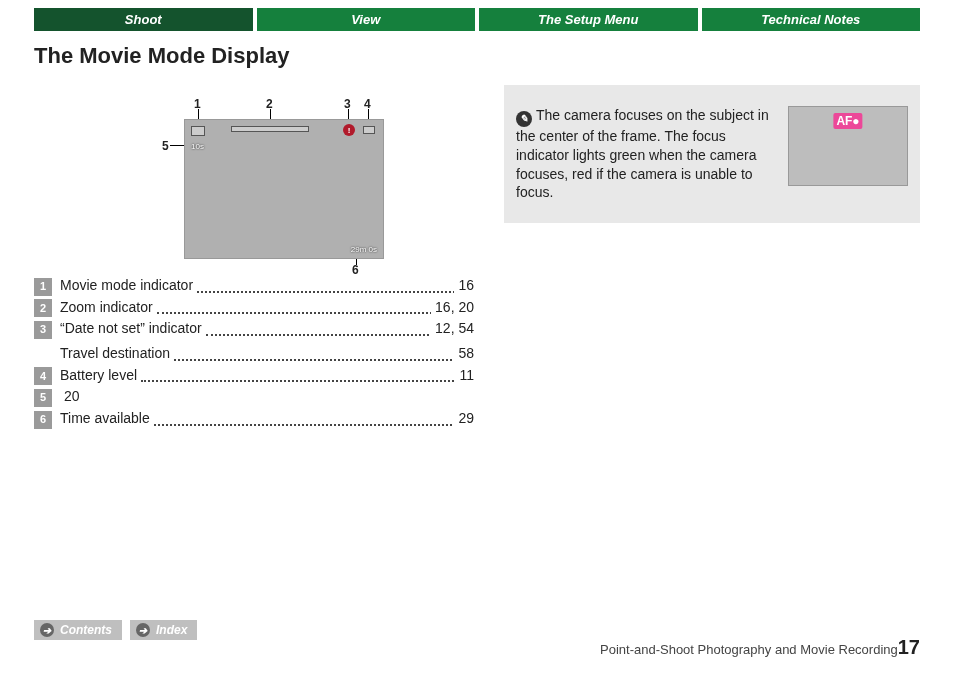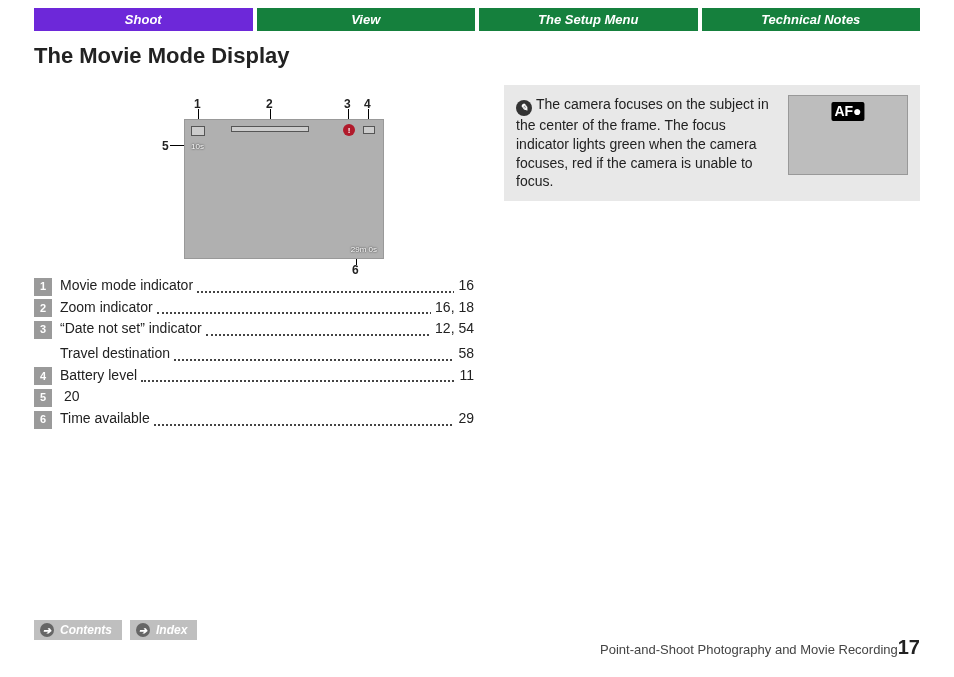--- a/index.html
+++ b/index.html
@@ -1,19 +1,19 @@
 <!DOCTYPE html>
 <html><head>
 <meta charset="utf-8">
 <style>
   * { box-sizing: border-box; margin: 0; padding: 0; }
   body { width: 954px; height: 677px; background: #fff; font-family: "Segoe UI", Arial, sans-serif; color: #222; position: relative; }
   .tabs { display: flex; gap: 4px; margin: 8px 34px 0 34px; }
   .tab { flex: 1; text-align: center; font-weight: 700; font-size: 13px; padding: 4px 0; background: #15803d; color: #fff; font-style: italic; }
-  .tab.active { background: #6d28d9; }
+  .tab.active { background: #14532d; }
   .title { font-weight: 700; font-size: 22px; margin: 12px 0 16px 34px; }
   .cols { display: flex; gap: 30px; margin: 0 34px; }
   .left { width: 440px; }
   .right { flex: 1; }
   .diagram-wrap { position: relative; width: 100%; height: 190px; }
   .screen { position: absolute; left: 150px; top: 34px; width: 200px; height: 140px; background: #b0b0b0; border: 1px solid #999; }
   .callout { position: absolute; font-weight: 700; font-size: 12px; }
   .tick { position: absolute; width: 1px; background: #000; }
   .tickh { position: absolute; height: 1px; background: #000; }
   .date-dot { position: absolute; width: 12px; height: 12px; border-radius: 50%; background: #b11a2b; display:flex;align-items:center;justify-content:center;color:#fff;font-size:8px;font-weight:700; }
@@ -24,25 +24,25 @@
   .avail { position: absolute; font-size: 8px; color:#fff; text-shadow:0 0 2px #000; }
 
   .legend { margin-top: 0; }
   .row { display: flex; align-items: baseline; font-size: 14px; line-height: 1.55; }
   .num { width: 18px; height: 18px; background: #9a9a9a; color: #fff; font-weight: 700; font-size: 11px; display: flex; align-items: center; justify-content: center; margin-right: 8px; flex-shrink: 0; }
   .num.blank { background: transparent; }
   .lbl { flex: 1; position: relative; overflow: hidden; white-space: nowrap; }
   .lbl::after { content: ""; position: absolute; bottom: 4px; width: 100%; border-bottom: 2px dotted #444; margin-left: 4px; }
   .pg { padding-left: 4px; }
 
-  .note { display: flex; gap: 14px; align-items: flex-start; background: #e8e8e8; padding: 10px 12px; font-size: 14px; line-height: 1.35; }
+  .note { display: flex; gap: 14px; align-items: flex-start; background: #e8e8e8; padding: 21px 12px; font-size: 14px; line-height: 1.35; }
   .note-text { flex: 1; }
   .note-ico { display:inline-flex; width:16px;height:16px;border-radius:50%;background:#333;color:#fff;font-size:10px;align-items:center;justify-content:center;font-style:italic;font-weight:700;margin-right:4px;vertical-align:-2px; }
   .mini { width: 120px; height: 80px; background:#bdbdbd; border:1px solid #999; position: relative; flex-shrink:0; }
-  .af { position:absolute; top:6px; left:50%; transform:translateX(-50%); font-size:14px; color:#fff; background:#000000; padding:0 3px; border-radius:2px; font-weight:700; }
+  .af { position:absolute; top:6px; left:50%; transform:translateX(-50%); font-size:12px; color:#fff; background:#ec4899; padding:0 3px; border-radius:2px; font-weight:700; }
 
   .footer { position: absolute; bottom: 18px; left: 34px; right: 34px; display:flex; align-items:center; }
   .fbtn { display:flex; align-items:center; gap:6px; background:#bfbfbf; color:#fff; font-weight:700; font-style:italic; font-size:12px; padding:3px 10px 3px 6px; margin-right:8px; }
   .arr { width:14px;height:14px;border-radius:50%;background:#666;display:flex;align-items:center;justify-content:center;color:#fff;font-size:10px; }
   .foot-right { margin-left:auto; display:flex; align-items:baseline; }
   .sec { font-size: 13px; color:#444; }
   .pno { font-size: 20px; font-weight:700;margin-top:35px; }
 </style>
 </head>
 <body>
@@ -83,21 +83,21 @@
 
     <div class="legend" id="legend">
         <div class="row">
           <div class="num">1</div>
           <div class="lbl">Movie mode indicator</div>
           <div class="pg">16</div>
         </div>
         <div class="row">
           <div class="num">2</div>
           <div class="lbl">Zoom indicator</div>
-          <div class="pg">16, 18</div>
+          <div class="pg">16, 20</div>
         </div>
         <div class="row">
           <div class="num">3</div>
           <div class="lbl">“Date not set” indicator</div>
           <div class="pg">12, 54</div>
         </div>
         <div class="row">
           <div class="num blank"></div>
           <div class="lbl">Travel destination</div>
           <div class="pg">58</div>

